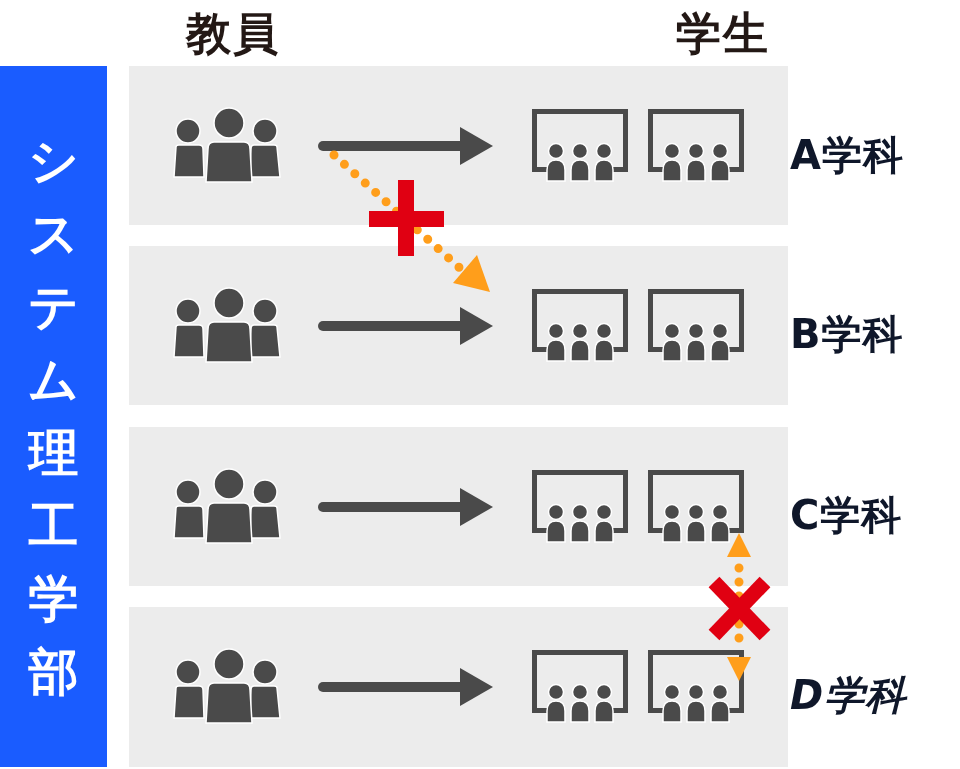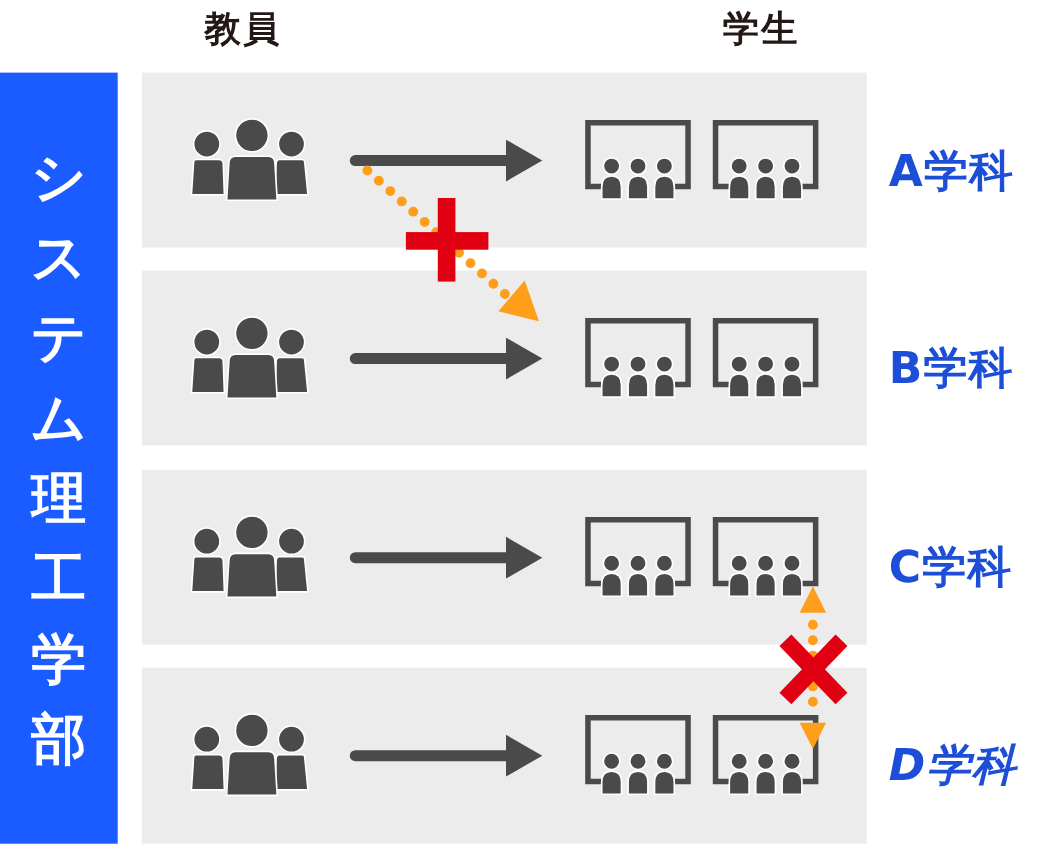--- a/index.html
+++ b/index.html
@@ -1,28 +1,28 @@
 <!DOCTYPE html>
 <html><head>
 <meta charset="utf-8">
 <style>
   html, body { margin: 0; padding: 0; background: #ffffff; }
   body { width: 960px; height: 769px; position: relative; overflow: hidden;
          font-family: "DejaVu Sans", sans-serif; }
-  .col-header { position: absolute; top: 4px; font-size: 33px; font-weight: bold;
+  .col-header { position: absolute; top: 4px; font-size: 45px; font-weight: bold;
                 color: #231815; letter-spacing: 2px; }
   #hdr-faculty { left: 186px; }
-  #hdr-students { left: 657px; }
+  #hdr-students { left: 676px; }
   .faculty-bar { position: absolute; left: 0; top: 66px; width: 107px; height: 701px;
                  background: #1a5cff; display: flex; flex-direction: column;
                  align-items: center; justify-content: center; }
   .faculty-bar .ch { color: #fff; font-size: 50px; font-weight: bold; line-height: 73px; }
   .band { position: absolute; left: 129px; width: 659px; background: #ececec; }
-  .dept-label { position: absolute; left: 808px; font-size: 40px; font-weight: bold;
-                color: #1d4ed8; letter-spacing: 1px; }
+  .dept-label { position: absolute; left: 790px; font-size: 40px; font-weight: bold;
+                color: #0f172a; letter-spacing: 1px; }
   svg.overlay { position: absolute; left: 0; top: 0; }
 </style>
 </head>
 <body>
 
 <div class="col-header" id="hdr-faculty">教員</div>
 <div class="col-header" id="hdr-students">学生</div>
 
 <div class="faculty-bar">
   <span class="ch">シ</span>

